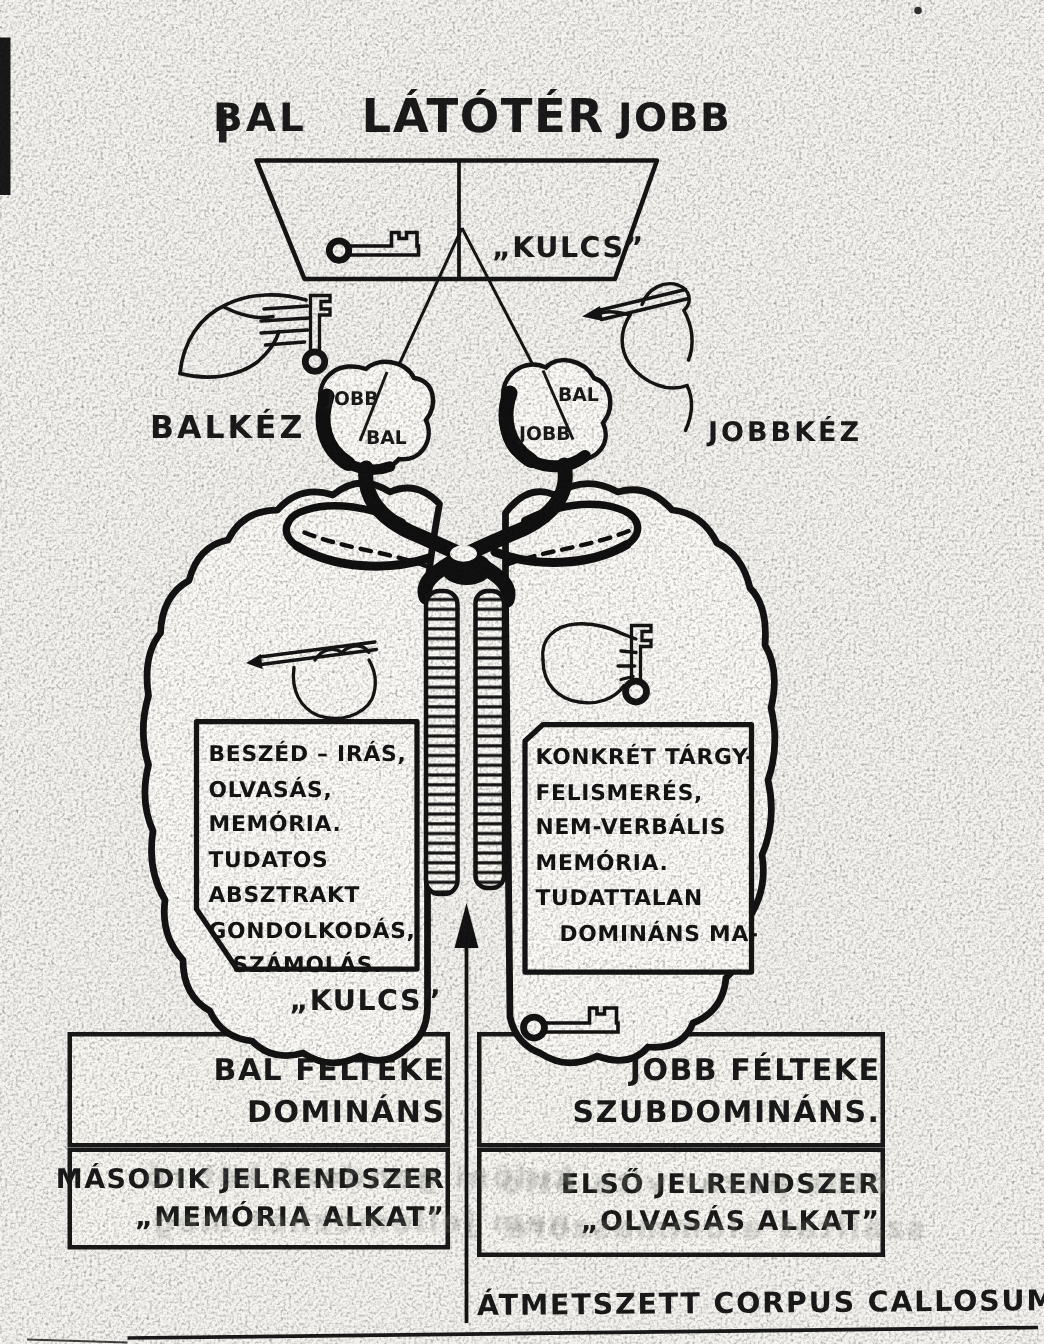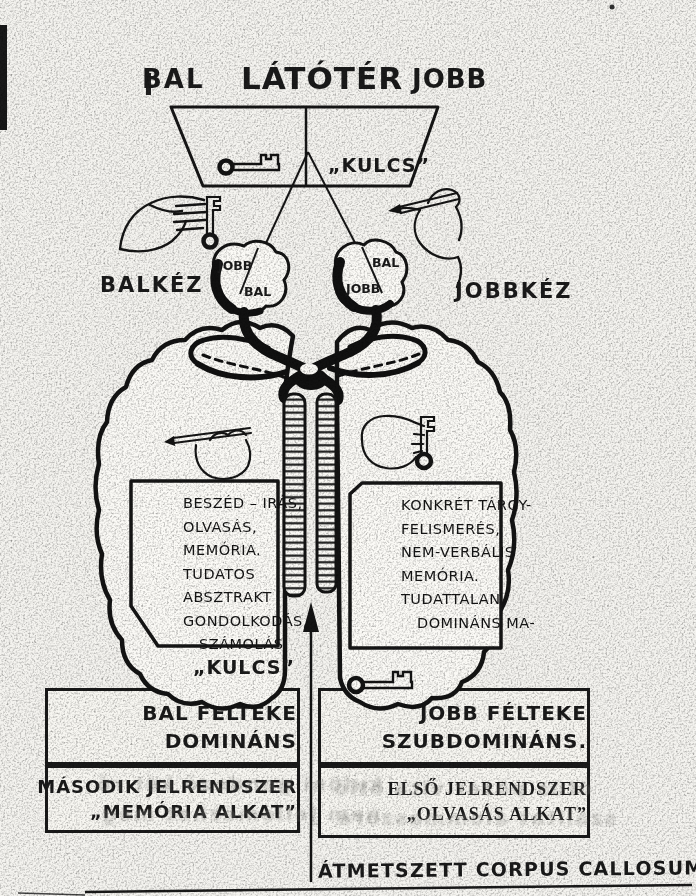--- a/index.html
+++ b/index.html
@@ -16,33 +16,33 @@
   
   .sbox{
     position:absolute;border:3px solid #1a1a1a;background:#f7f6f1;
     display:flex;flex-direction:column;align-items:flex-end;justify-content:center;
     gap:4px;z-index:1;text-align:center;
   }
   .sbox div{font-weight:bold;color:#1b1b1b;letter-spacing:1px;white-space:nowrap;}
   .sb-lt{left:45px;top:688px;width:249px;height:71px;font-size:20px;}
   .sb-lb{left:45px;top:765px;width:249px;height:62px;font-size:18px;}
   .sb-rt{left:318px;top:688px;width:266px;height:71px;font-size:20px;}
-  .sb-rb{left:318px;top:765px;width:266px;height:67px;font-size:18px;font-family:Liberation Serif, serif;}
+  .sb-rb{left:318px;top:765px;width:266px;height:67px;font-size:18px;}
   
   .ghost{
     position:absolute;z-index:2;font-weight:bold;color:#8b8b86;opacity:.30;
     filter:blur(1.2px);transform:scaleX(-1);font-size:20px;letter-spacing:2px;
     white-space:nowrap;
   }
   
   svg.art{position:absolute;inset:0;z-index:3;}
   
   .fn{
-    position:absolute;z-index:4;font-weight:normal;color:#151515;
-    font-size:14.5px;line-height:23.5px;letter-spacing:.5px;white-space:nowrap;margin-left:44px;
+    position:absolute;z-index:4;font-weight:bold;color:#151515;
+    font-size:14.5px;line-height:23.5px;letter-spacing:.5px;white-space:nowrap;
   }
   .fn div:last-child{padding-left:16px;}
   .z4{z-index:4;}
   
   svg.noise{position:absolute;inset:0;z-index:5;pointer-events:none;}
 </style>
 </head>
 <body>
 
 <div class="sbox sb-lt">
@@ -212,21 +212,21 @@
   <path d="M85,892 L692,885" stroke="#1a1a1a" stroke-width="2.5"></path>
 </svg>
 
 <div class="t z4" style="left:142px;top:66px;font-size:26px;letter-spacing:2px;">BAL</div>
 <div class="t z4" style="left:241px;top:62px;font-size:31px;letter-spacing:1px;">LÁTÓTÉR</div>
 <div class="t z4" style="left:412px;top:66px;font-size:26px;letter-spacing:1px;">JOBB</div>
 
 <div class="t z4" style="left:328px;top:156px;font-size:19px;">„KULCS”</div>
 
 <div class="t z4" style="left:100px;top:274px;font-size:21px;letter-spacing:2px;">BALKÉZ</div>
-<div class="t z4" style="left:455px;top:280px;font-size:21px;letter-spacing:2px;">JOBBKÉZ</div>
+<div class="t z4" style="left:472px;top:280px;font-size:18px;letter-spacing:2px;">JOBBKÉZ</div>
 
 <div class="t z4" style="left:218px;top:259px;font-size:12.5px;letter-spacing:0;">JOBB</div>
 <div class="t z4" style="left:244px;top:285px;font-size:12.5px;letter-spacing:0;">BAL</div>
 <div class="t z4" style="left:372px;top:256px;font-size:12.5px;letter-spacing:0;">BAL</div>
 <div class="t z4" style="left:346px;top:282px;font-size:12.5px;letter-spacing:0;">JOBB</div>
 
 <div class="fn" style="left:139px;top:492px;">
   <div>BESZÉD – IRÁS,</div>
   <div>OLVASÁS,</div>
   <div>MEMÓRIA.</div>

